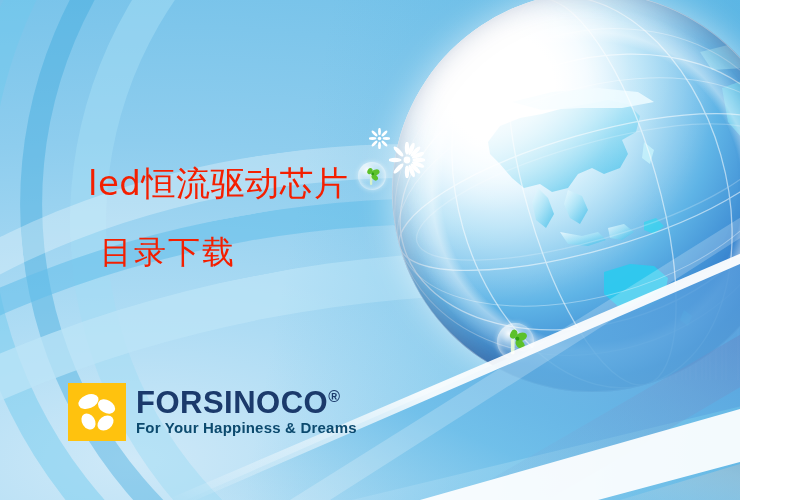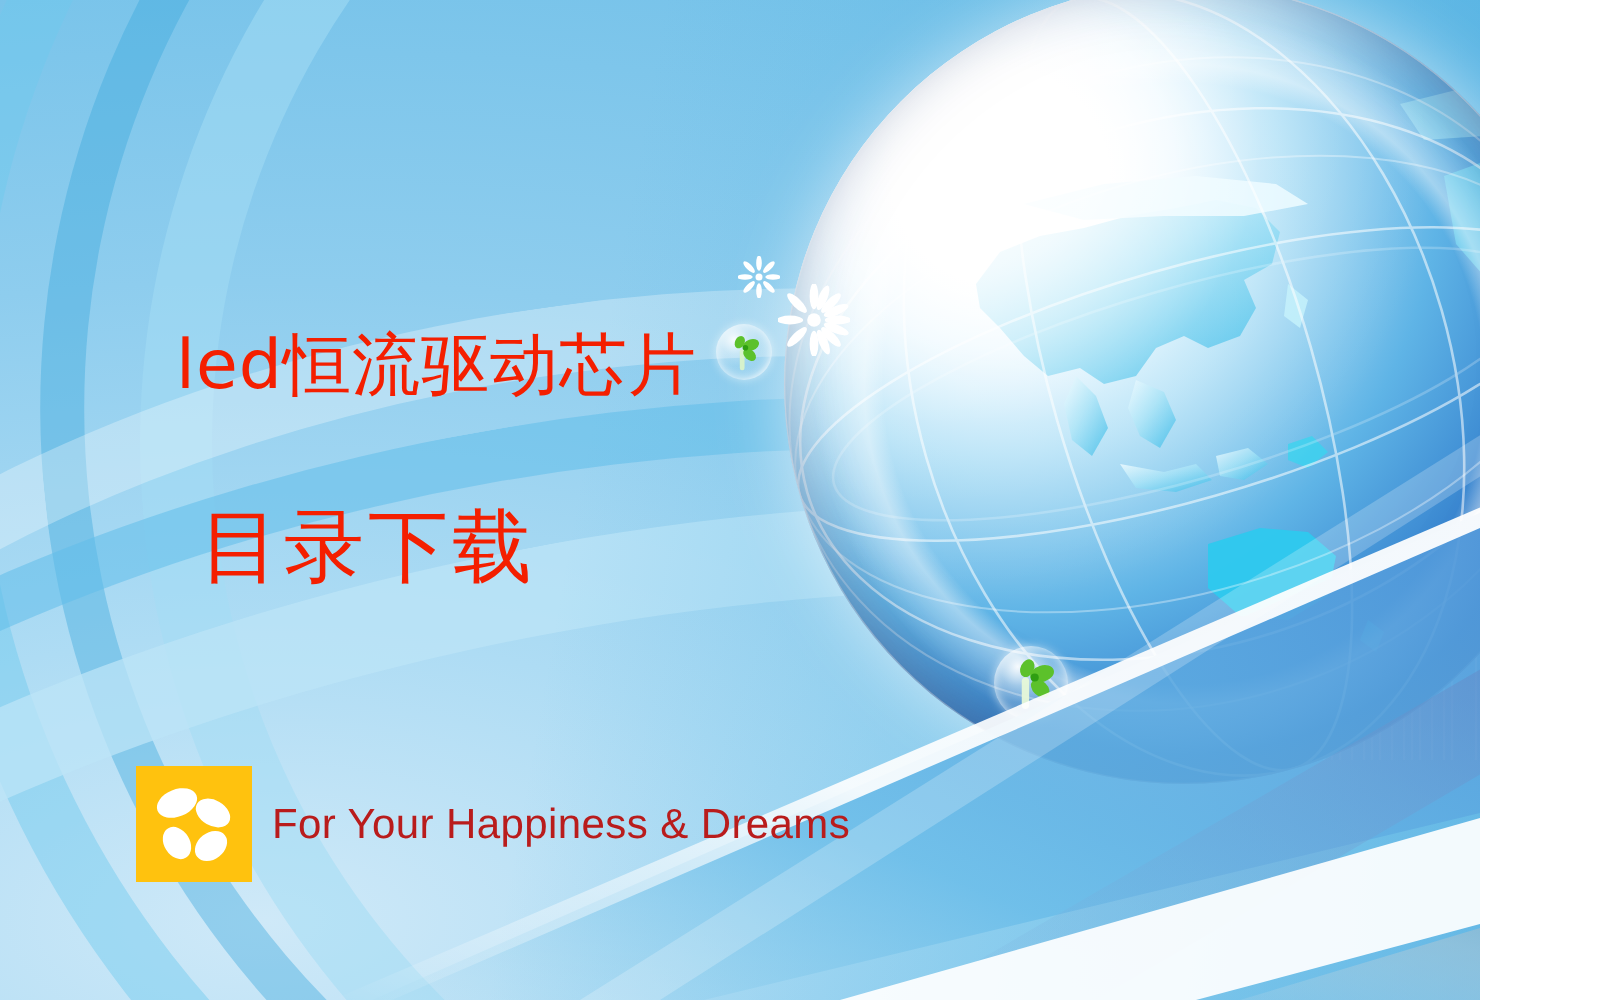--- a/index.html
+++ b/index.html
@@ -220,22 +220,22 @@
     color: #f41f00;
     font-family: "DejaVu Sans", "Liberation Sans", sans-serif;
     line-height: 1.0;
     white-space: nowrap;
   }
   .headline .line1 {
     font-size: 34px;
     letter-spacing: 0.5px;
   }
   .headline .line2 {
-    font-size: 40px;
-    margin-top: 54px;
+    font-size: 32px;
+    margin-top: 36px;
     margin-left: 12px;
     letter-spacing: 2px;
   }
 
   
   .logo {
     position: absolute;
     left: 68px;
     top: 383px;
     z-index: 40;
@@ -261,26 +261,27 @@
     line-height: 1.02;
     white-space: nowrap;
   }
   .logo-word .reg {
     font-size: 16px;
     vertical-align: super;
     letter-spacing: 0;
   }
   .logo-tagline {
     font-family: "Liberation Sans", sans-serif;
-    font-size: 21px;
-    color: #b91c1c;
+    font-size: 15px;
+    color: #0c4a6e;
     letter-spacing: 0.2px;
     line-height: 1.1;
     margin-top: 1px;
     white-space: nowrap;
+    font-weight: bold;
   }
 </style>
 </head>
 <body>
 
 <div id="banner">
 
   <div class="bg-base"></div>
 
   <div class="arcs">
@@ -501,17 +502,18 @@
       <svg width="58" height="58" viewBox="0 0 58 58" aria-hidden="true">
         <g fill="#ffffff">
           <ellipse cx="20.5" cy="18.5" rx="10.5" ry="6.8" transform="rotate(-22 20.5 18.5)"></ellipse>
           <ellipse cx="38.5" cy="23.5" rx="9.2" ry="6.4" transform="rotate(30 38.5 23.5)"></ellipse>
           <ellipse cx="20.5" cy="38.5" rx="8.6" ry="6.4" transform="rotate(58 20.5 38.5)"></ellipse>
           <ellipse cx="37.5" cy="40" rx="8.8" ry="6.6" transform="rotate(-38 37.5 40)"></ellipse>
         </g>
       </svg>
     </div>
     <div class="logo-text">
+      <div class="logo-word"><span>FORSINOCO</span><span class="reg">®</span></div>
       <div class="logo-tagline">For Your Happiness &amp; Dreams</div>
     </div>
   </div>
 
 </div>
 
 </body></html>

